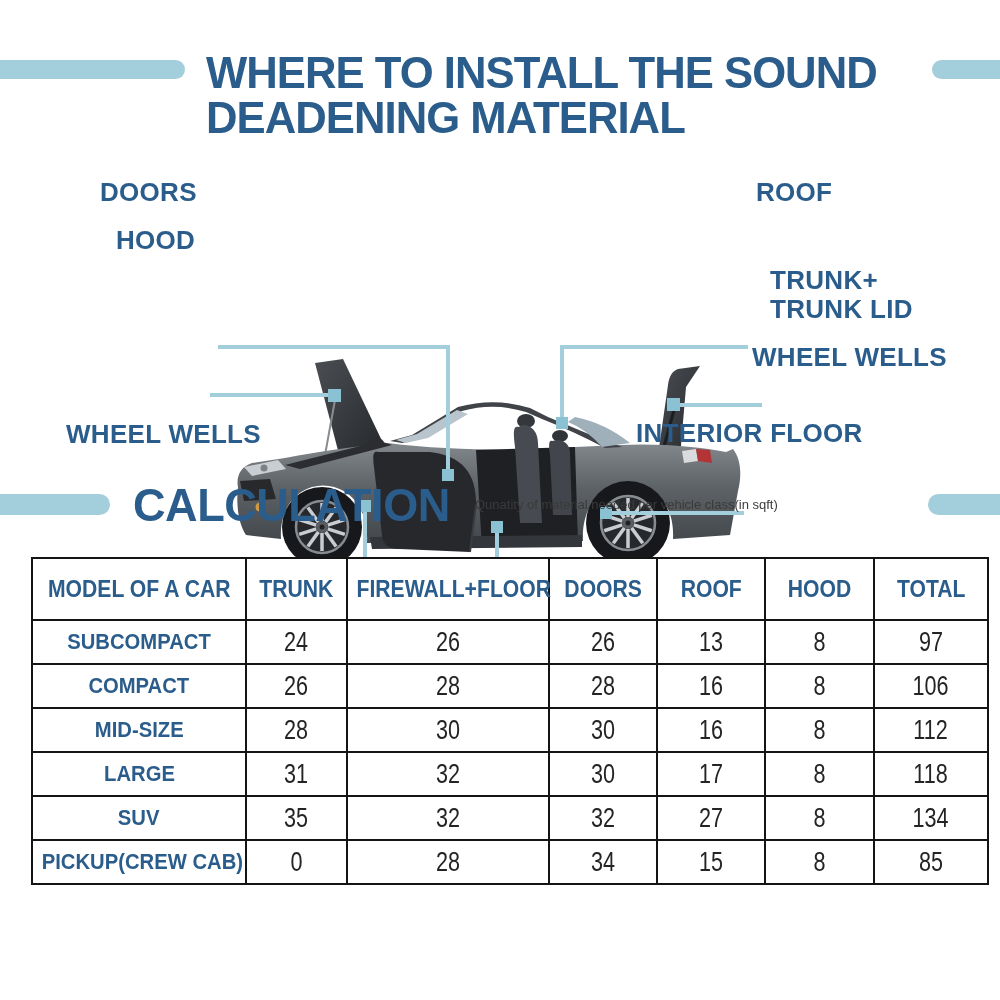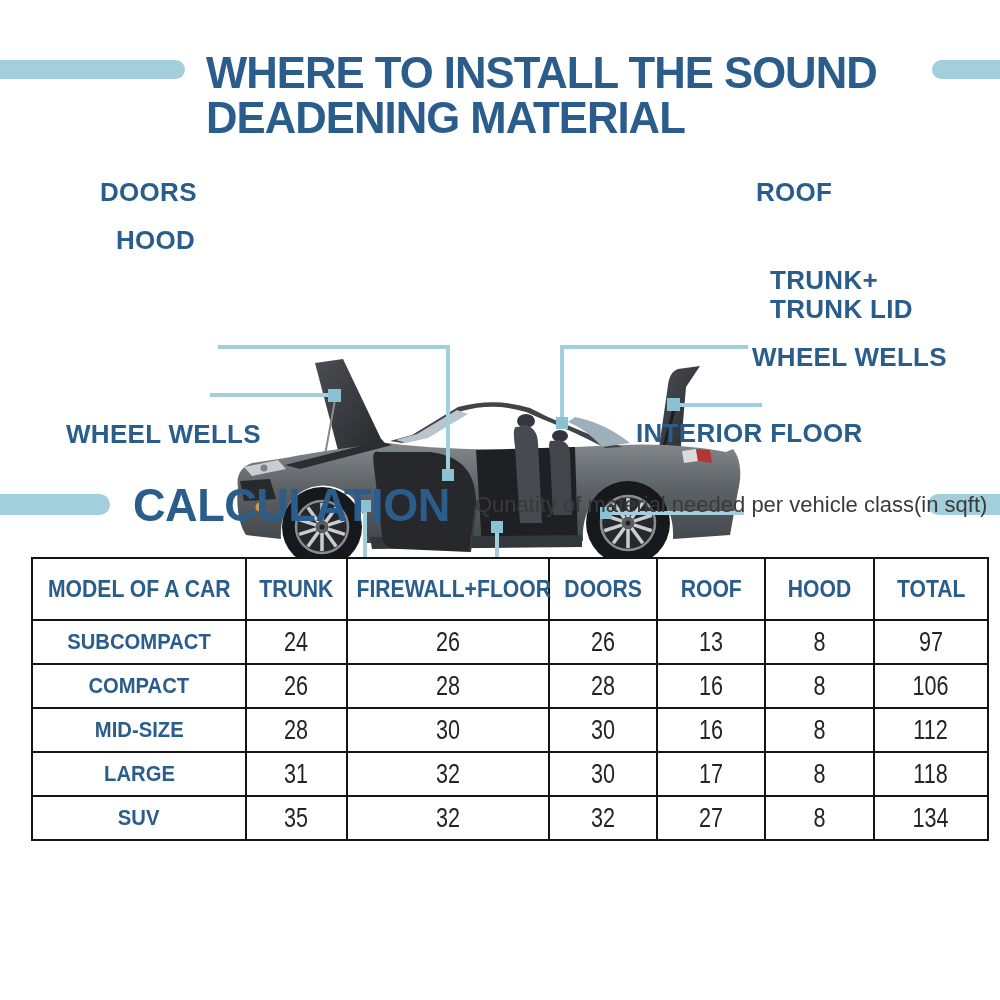--- a/index.html
+++ b/index.html
@@ -39,21 +39,21 @@
   #label-interior-floor{left:636px;top:419px;}
   #label-wheel-wells-left{left:66px;top:420px;}
 
   #calc-heading{
     position:absolute;left:133px;top:482px;color:var(--heading-blue);
     font-weight:bold;font-size:46px;line-height:46px;letter-spacing:-.5px;
     transform:scaleX(.98);transform-origin:left top;white-space:nowrap;
   }
   #calc-subtitle{
     position:absolute;left:475px;top:495px;color:var(--subtitle-text);
-    font-size:22px;line-height:20px;white-space:nowrap;
+    font-size:13px;line-height:20px;white-space:nowrap;
   }
 
   #calculation-table{
     position:absolute;left:31px;top:557px;width:942px;
     border-collapse:collapse;table-layout:fixed;background:#fff;
   }
   #calculation-table th,#calculation-table td{
     border:2px solid var(--table-border);text-align:center;vertical-align:middle;padding:0;margin-left:30px;
   }
   #calculation-table thead tr{height:62px;}
@@ -270,14 +270,23 @@
       </tr>
       <tr>
         <td class="c0"><span class="rowlabel-txt">SUV</span></td>
         <td class="c1"><span class="num">35</span></td>
         <td class="c2"><span class="num">32</span></td>
         <td class="c3"><span class="num">32</span></td>
         <td class="c4"><span class="num">27</span></td>
         <td class="c5"><span class="num">8</span></td>
         <td class="c6"><span class="num">134</span></td>
       </tr>
+      <tr>
+        <td class="c0"><span class="rowlabel-txt">PICKUP(CREW CAB)</span></td>
+        <td class="c1"><span class="num">0</span></td>
+        <td class="c2"><span class="num">28</span></td>
+        <td class="c3"><span class="num">34</span></td>
+        <td class="c4"><span class="num">15</span></td>
+        <td class="c5"><span class="num">8</span></td>
+        <td class="c6"><span class="num">85</span></td>
+      </tr>
     </tbody>
 </table>
 
 </body></html>

